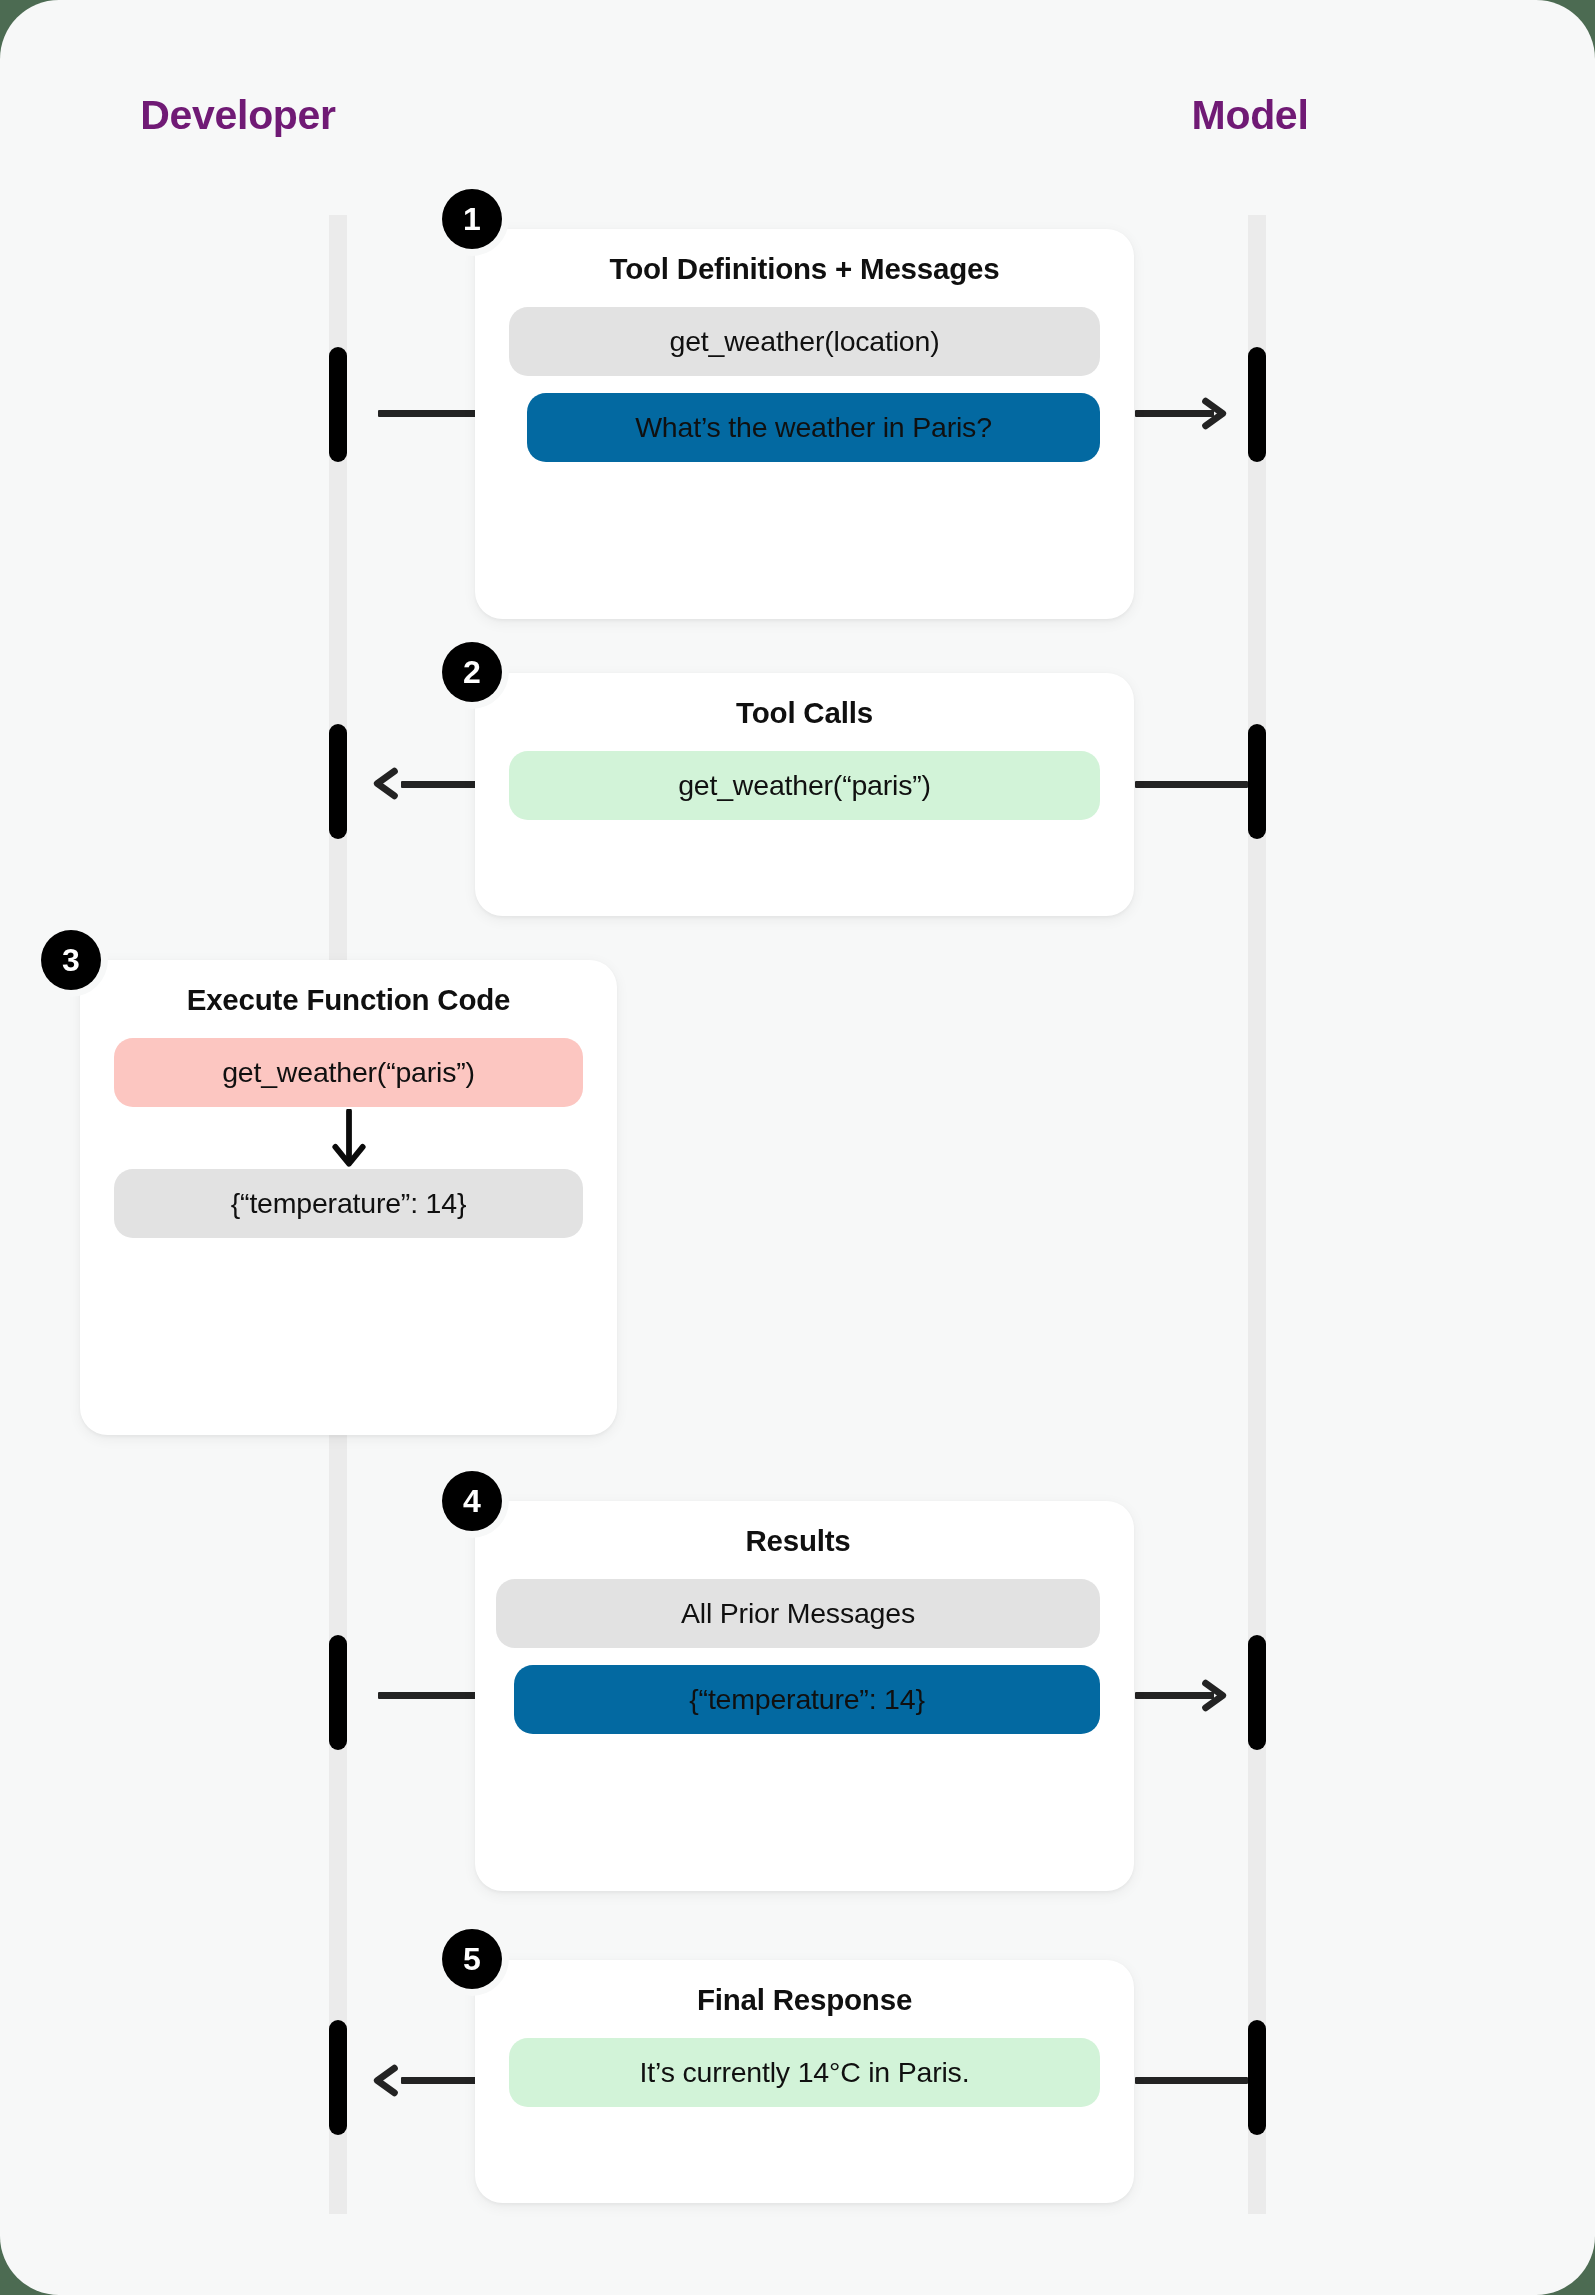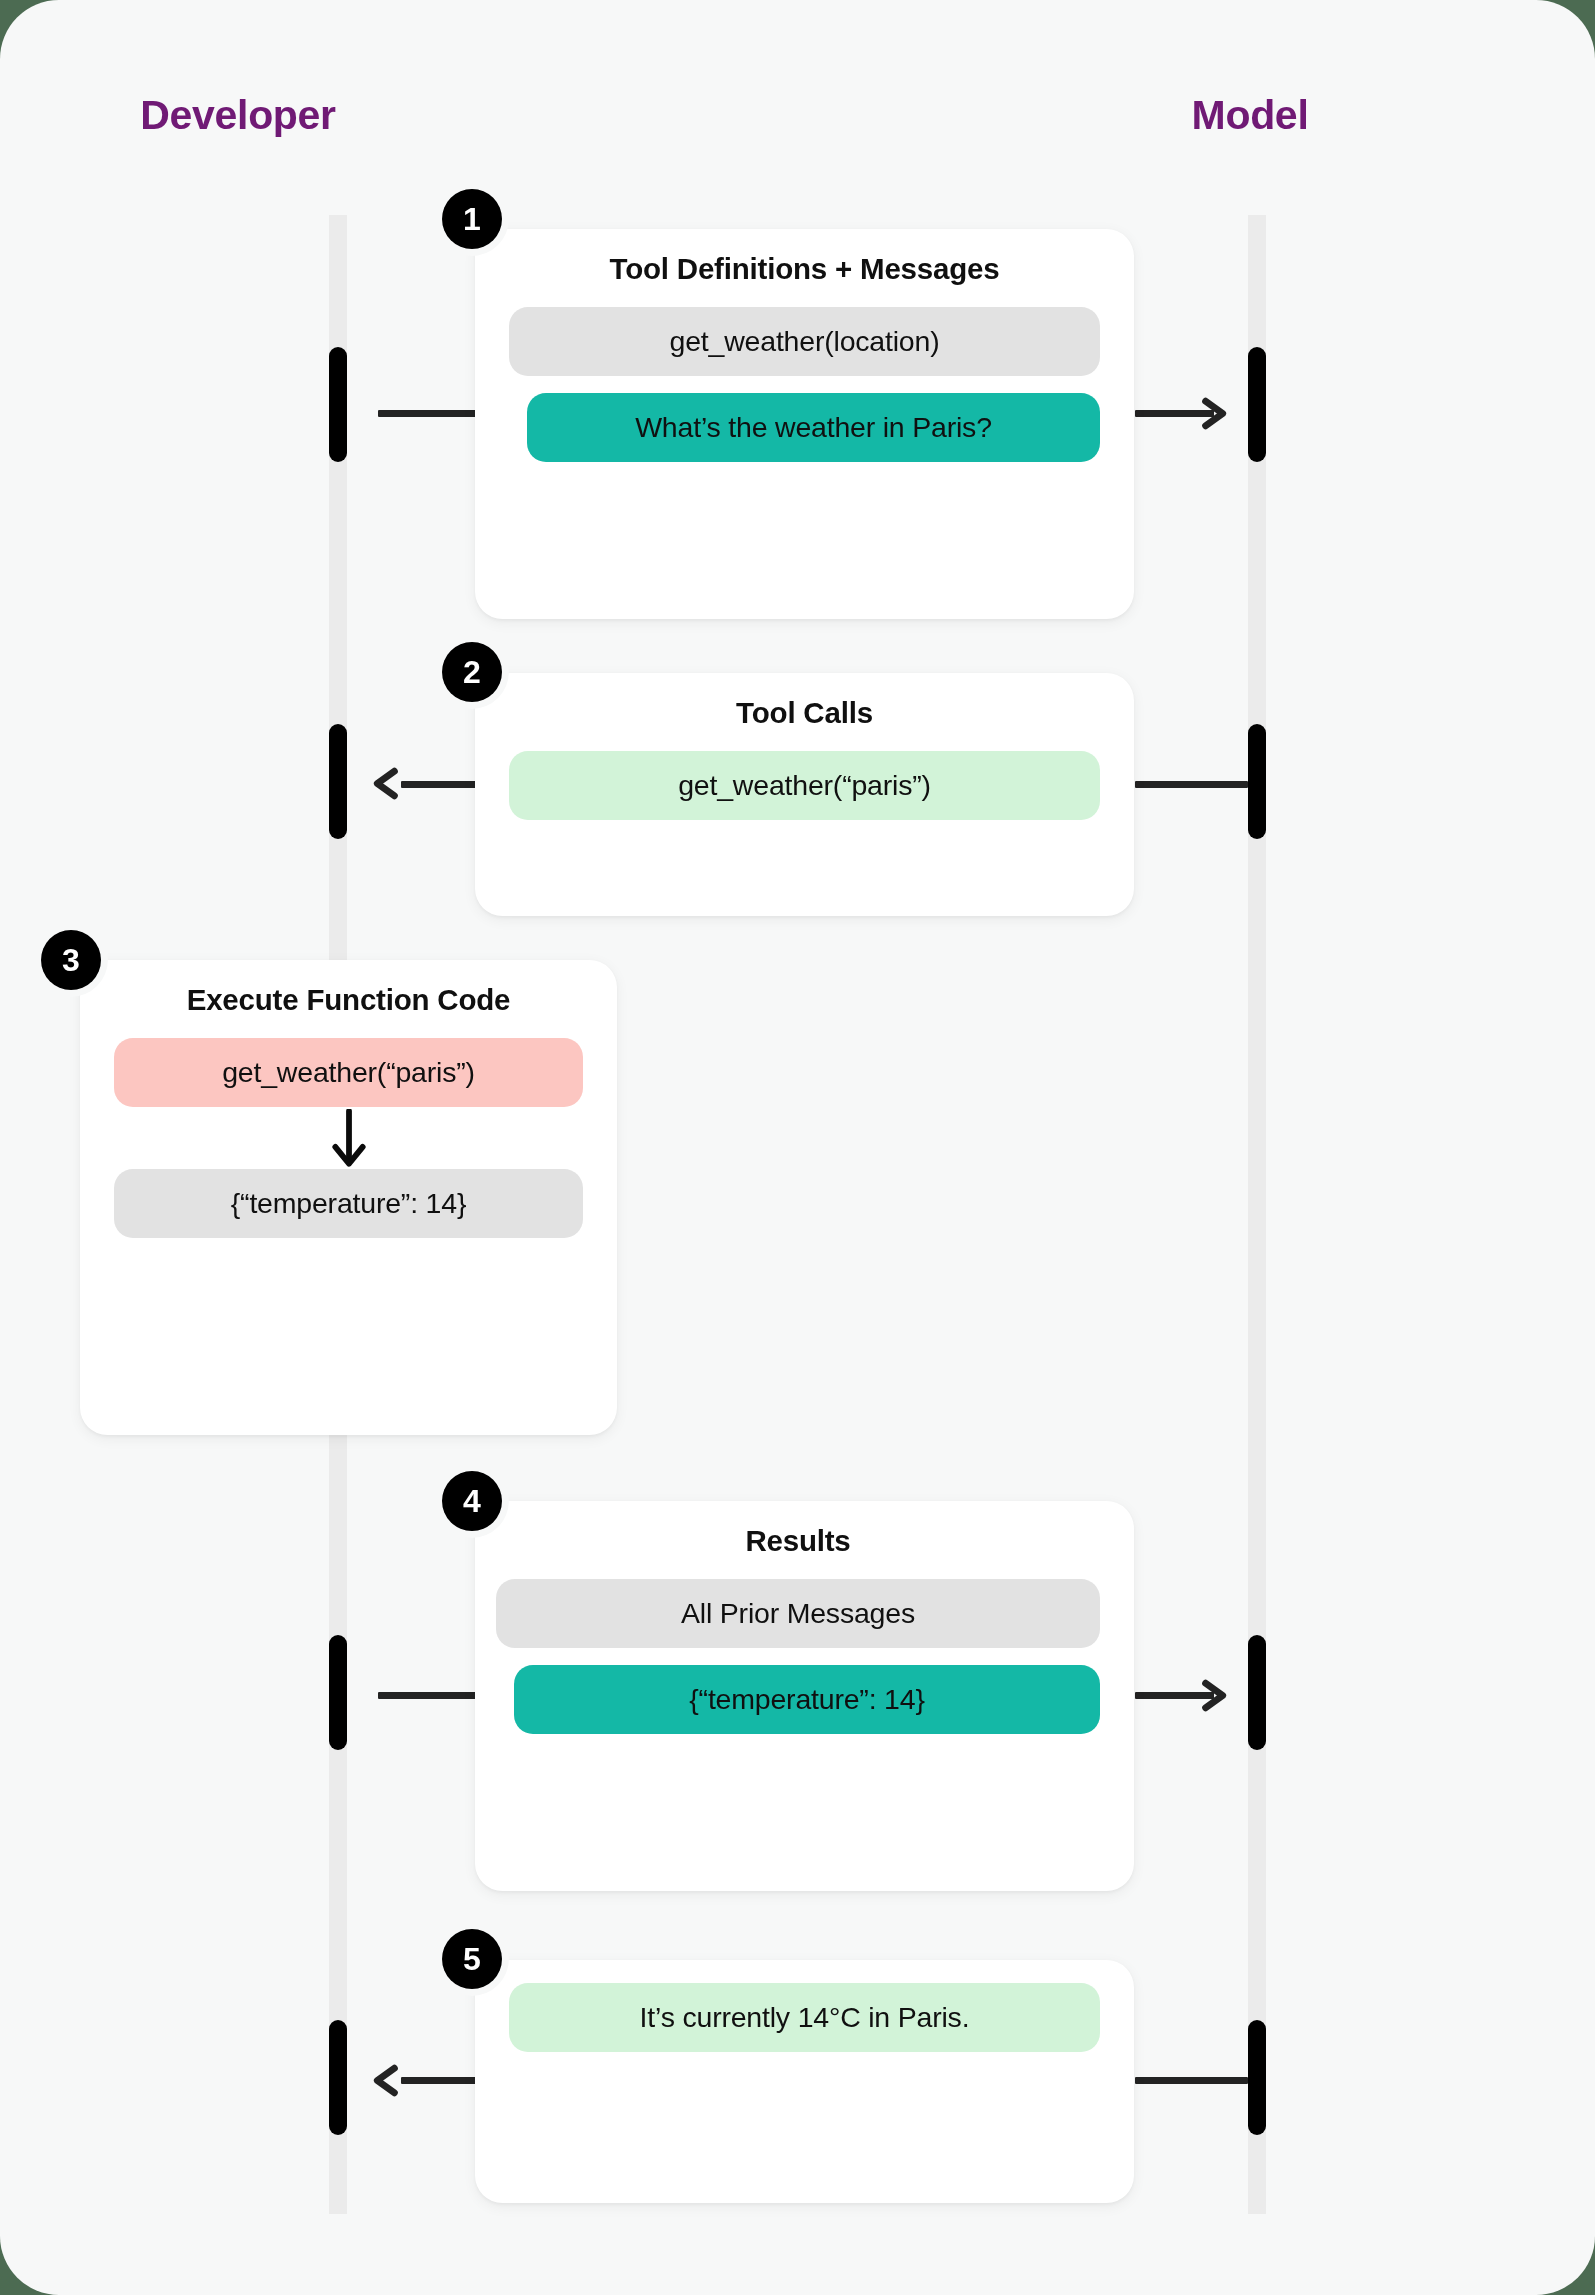--- a/index.html
+++ b/index.html
@@ -89,21 +89,21 @@
     height: 69px;
     border-radius: 19px;
     font-size: 28.5px;
     font-weight: 400;
     color: #101010;
     letter-spacing: -0.2px;
     white-space: nowrap;
   }
   .pill + .pill { margin-top: 17px; }
   .pill-gray  { background: #e2e2e2; }
-  .pill-blue  { background: #14b8a6; margin-left: 18px; }
+  .pill-blue  { background: #0369a1; margin-left: 18px; }
   .pill-green { background: #d2f3d8; }
   .pill-pink  { background: #fcc6c1; }
 
   
   .down-arrow {
     width: 100%;
     height: 62px;
     display: flex;
     align-items: center;
     justify-content: center;
@@ -209,18 +209,19 @@
   <div class="step-badge" style="left:41px; top:930px;">3</div>
 
   <div class="card" id="card-4" style="left:475px; top:1501px; width:659px; height:390px;padding-left:21px;">
     <div class="card-title">Results</div>
     <div class="pill pill-gray">All Prior Messages</div>
     <div class="pill pill-blue">{“temperature”: 14}</div>
   </div>
   <div class="step-badge" style="left:442px; top:1471px;">4</div>
 
   <div class="card" id="card-5" style="left:475px; top:1960px; width:659px; height:243px;">
+    <div class="card-title">Final Response</div>
     <div class="pill pill-green">It’s currently 14°C in Paris.</div>
   </div>
   <div class="step-badge" style="left:442px; top:1929px;">5</div>
 
 </div>
 
 
 </body></html>

